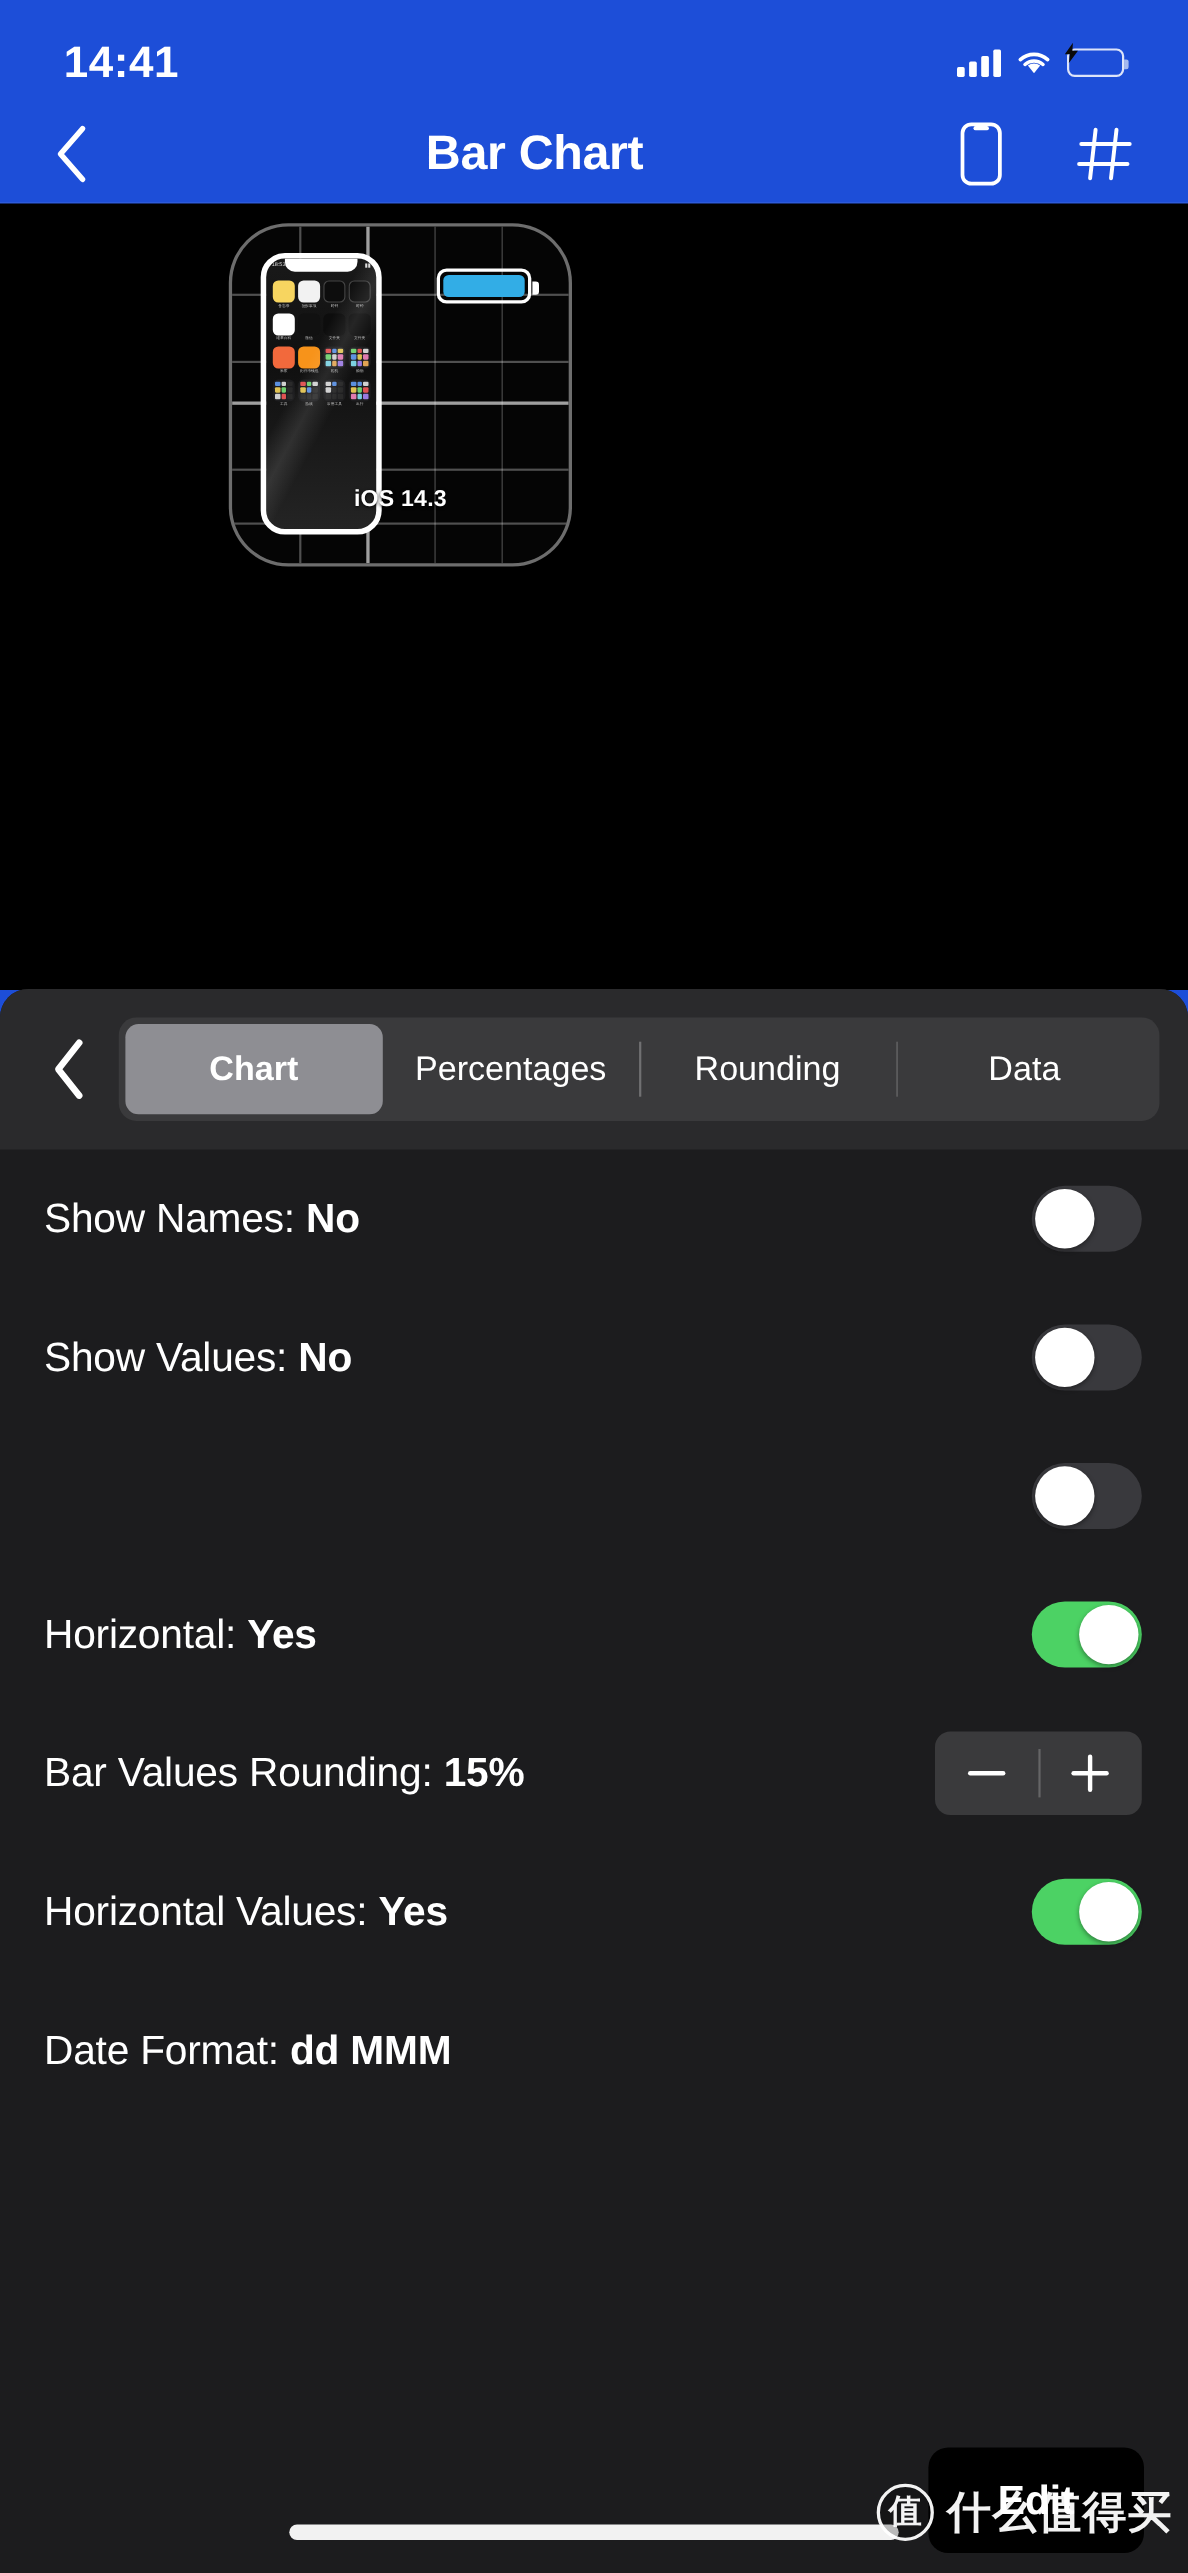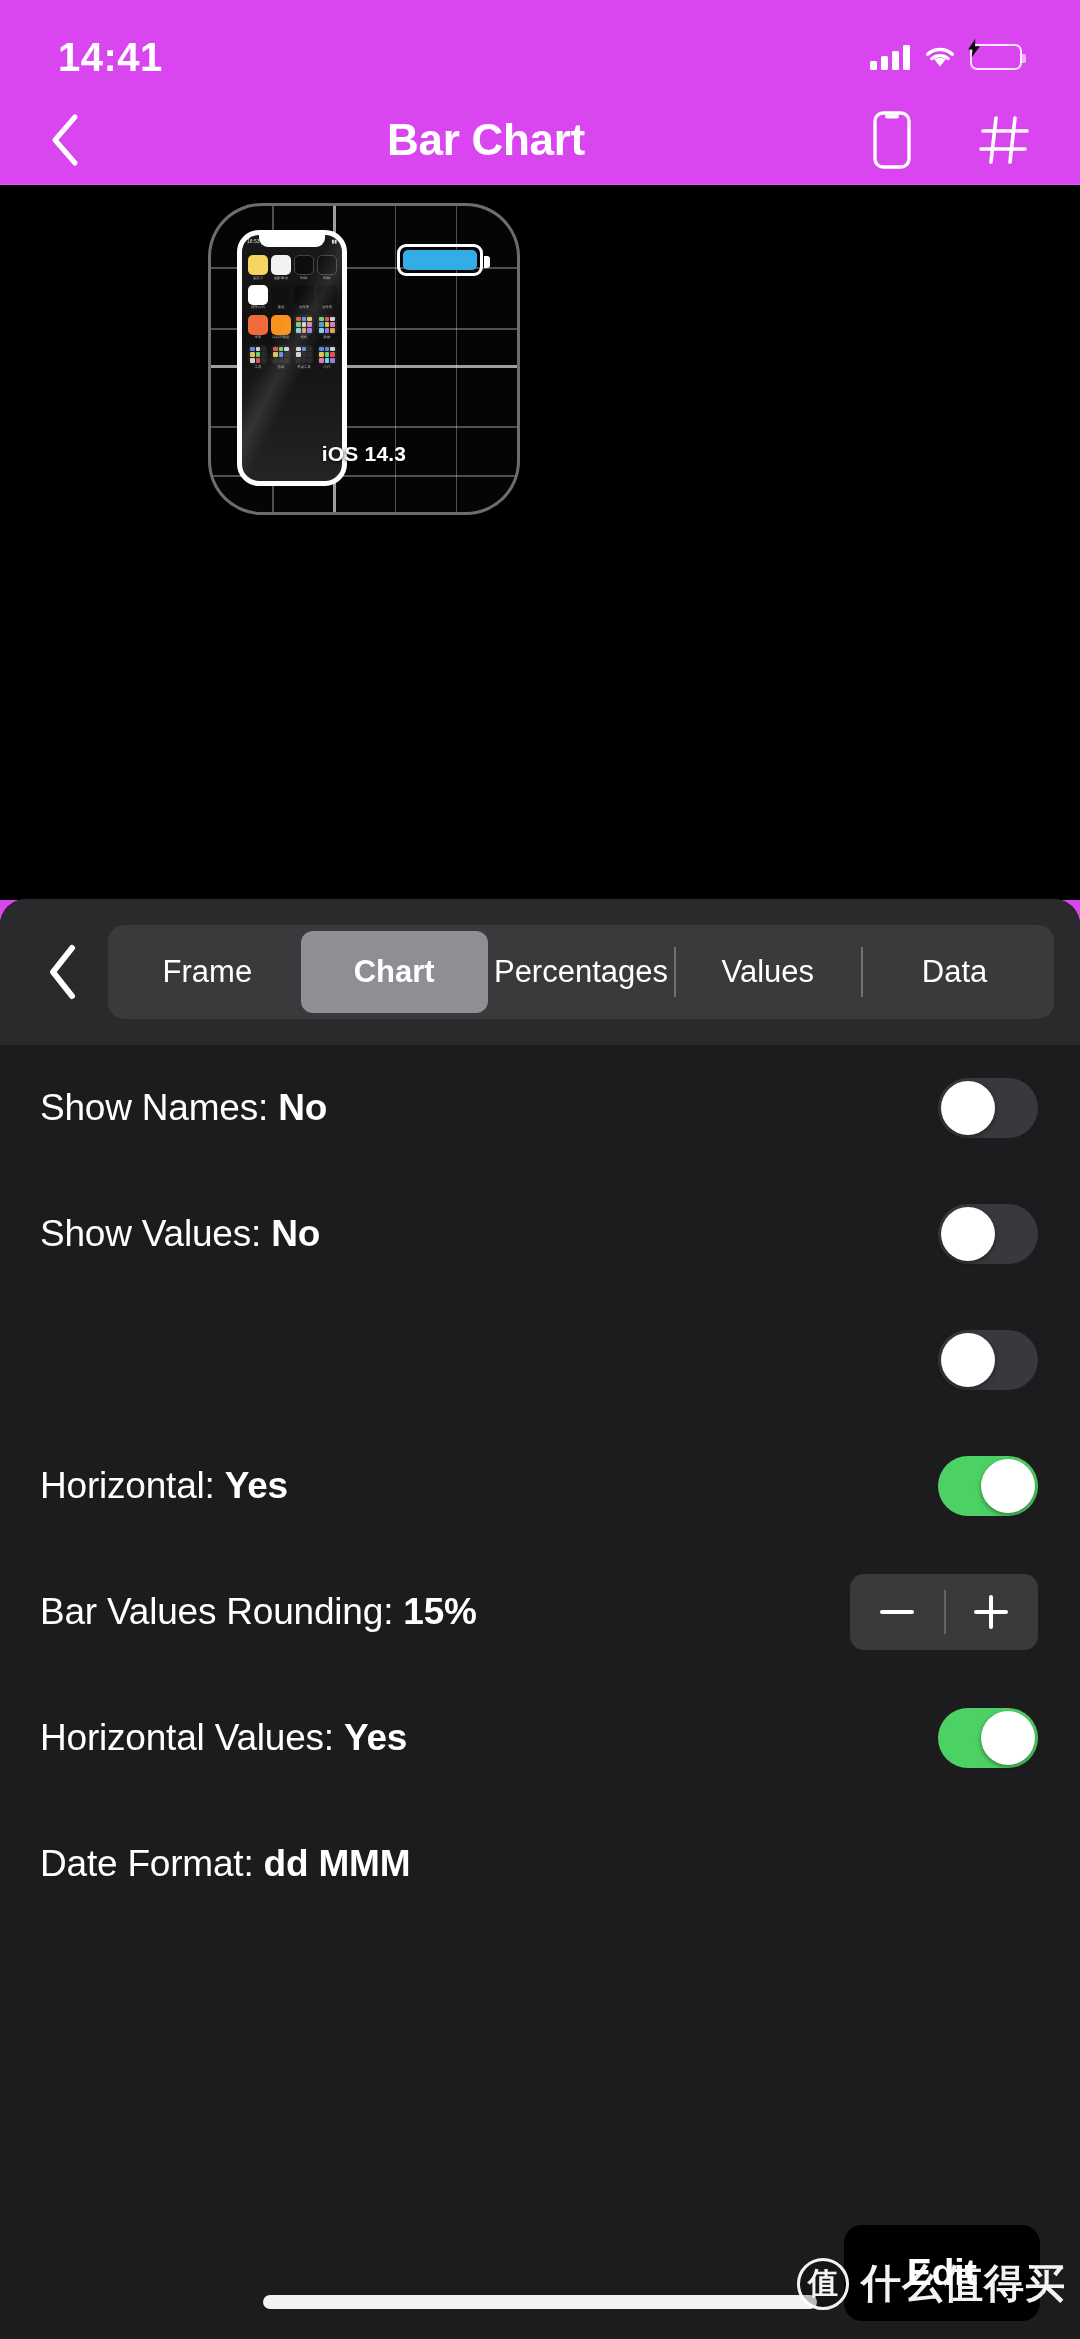--- a/index.html
+++ b/index.html
@@ -2,21 +2,21 @@
 <html><head>
 <meta charset="utf-8">
 <style>
   * { box-sizing: border-box; margin: 0; padding: 0; }
   html, body {
     width: 1080px; height: 2339px;
     background: #000;
     font-family: "Liberation Sans", sans-serif;
     overflow: hidden;
   }
-  .screen { position: relative; width: 1080px; height: 2339px; background: #d946ef; padding-left: 25px; }
+  .screen { position: relative; width: 1080px; height: 2339px; background: #1d4ed8; padding-left: 25px; }
 
   
   .statusbar {
     position: absolute; top: 0; left: 0; width: 1080px; height: 100px;
     display: flex; align-items: center; justify-content: space-between;
     padding: 0 58px;
   }
   .status-time {
     color: #fff; font-size: 40px; font-weight: 600; letter-spacing: 0.5px;
     margin-top: 14px;
@@ -465,24 +465,23 @@
 
   <div class="panel">
 
     <div class="segwrap">
       <div class="seg-back">
         <svg width="34" height="58" viewBox="0 0 34 58">
           <path d="M27 5 L8 29 L27 53" stroke="#fff" stroke-width="6" fill="none" stroke-linecap="round" stroke-linejoin="round"></path>
         </svg>
       </div>
       <div class="segment">
-        <div class="seg-item">Frame</div>
         <div class="seg-item active">Chart</div>
         <div class="seg-item">Percentages</div>
-        <div class="seg-item sep">Values</div>
+        <div class="seg-item sep">Rounding</div>
         <div class="seg-item sep">Data</div>
       </div>
     </div>
 
     <div class="rows">
 
       <div class="row">
         <div class="row-label"><span>Show Names: </span><b>No</b></div>
         <div class="row-ctl">
           <div class="toggle">

